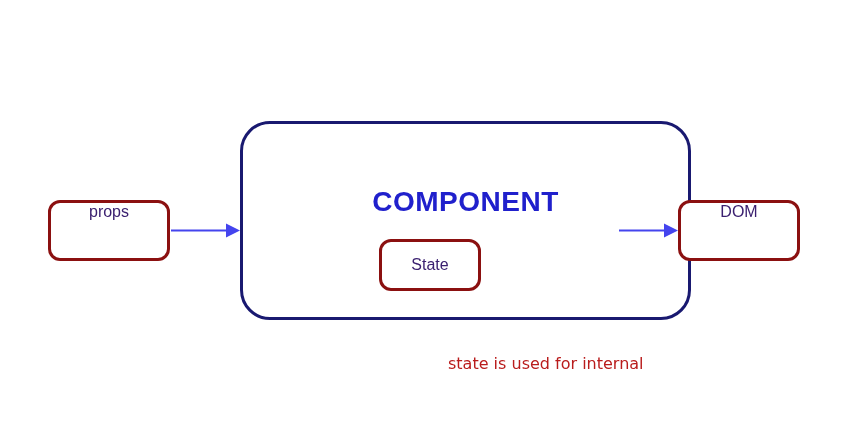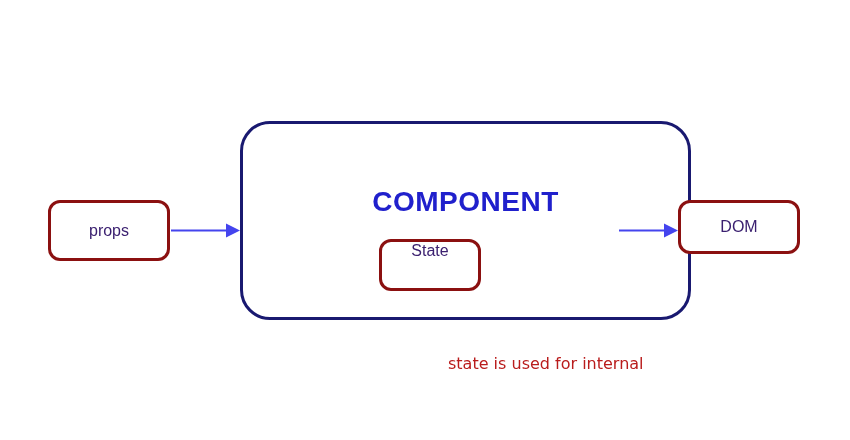--- a/index.html
+++ b/index.html
@@ -15,27 +15,27 @@
     background: #ffffff;
     overflow: hidden;
   }
   .small-box {
     position: absolute;
     box-sizing: border-box;
     border: 3px solid #8b1010;
     border-radius: 12px;
     background: #ffffff;
     display: flex;
-    align-items: center;
+    align-items: flex-start;
     justify-content: center;
     font-size: 16px;
     color: #3b2070;
   }
   .props-box  { left: 48px;  top: 200px; width: 122px; height: 61px; }
-  .dom-box    { left: 678px; top: 200px; width: 122px; height: 54px; }
+  .dom-box    { left: 678px; top: 200px; width: 122px; height: 61px; }
   .component-box {
     position: absolute;
     box-sizing: border-box;
     left: 240px;
     top: 121px;
     width: 451px;
     height: 199px;
     border: 3px solid #191970;
     border-radius: 30px;
     background: #ffffff;
@@ -55,21 +55,21 @@
     position: absolute;
     box-sizing: border-box;
     left: 136px;
     top: 115px;
     width: 102px;
     height: 52px;
     border: 3px solid #8b1010;
     border-radius: 12px;
     background: #ffffff;
     display: flex;
-    align-items: flex-start;
+    align-items: center;
     justify-content: center;
     font-size: 16px;
     color: #3b2070;
   }
   .arrow {
     position: absolute;
     top: 220px;
     height: 21px;
   }
   .arrow-left  { left: 170px; width: 70px; }

